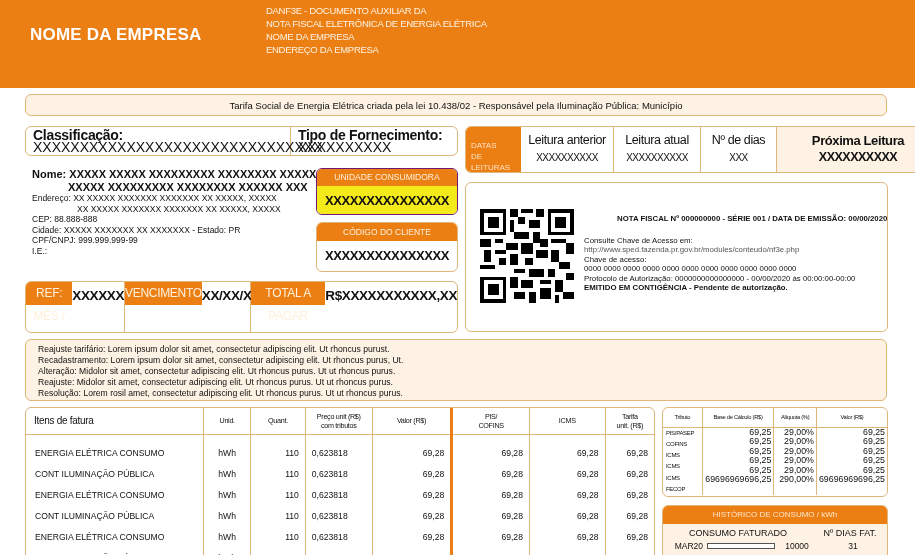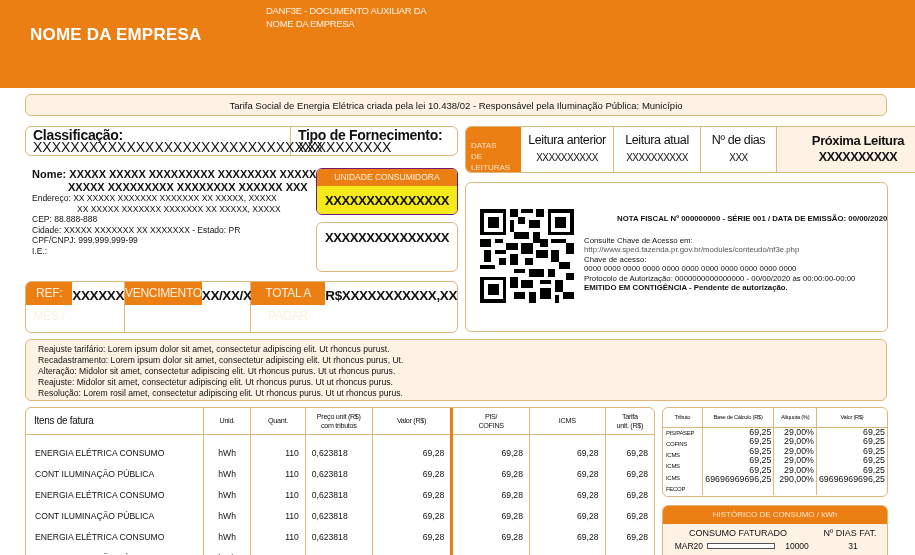--- a/index.html
+++ b/index.html
@@ -91,21 +91,23 @@
   .hist .row .c { width: 44px; text-align: center; }
   .hist .row .d { flex: 1; text-align: center; }
 </style>
 </head>
 <body>
 
 <div class="header">
   <div class="company">NOME DA EMPRESA</div>
   <div class="header-info">
     <div>DANF3E - DOCUMENTO AUXILIAR DA</div>
+    <div>NOTA FISCAL ELETRÔNICA DE ENERGIA ELÉTRICA</div>
     <div>NOME DA EMPRESA</div>
+    <div>ENDEREÇO DA EMPRESA</div>
   </div>
 </div>
 
 <div class="box cream tarifa">Tarifa Social de Energia Elétrica criada pela lei 10.438/02 - Responsável pela Iluminação Pública: Município</div>
 
 <div class="box classif">
   <div class="cell left">
     <div class="lbl">Classificação:</div>
     <div>XXXXXXXXXXXXXXXXXXXXXXXXXXXXXXX</div>
   </div>
@@ -148,20 +150,21 @@
   <div>CPF/CNPJ: 999.999.999-99</div>
   <div>I.E.:</div>
 </div>
 
 <div class="uc">
   <div class="head">UNIDADE CONSUMIDORA</div>
   <div class="val">XXXXXXXXXXXXXXX</div>
 </div>
 
 <div class="cc">
+  <div class="head">CÓDIGO DO CLIENTE</div>
   <div class="val">XXXXXXXXXXXXXXX</div>
 </div>
 
 <div class="box nf">
   <svg class="qr" viewBox="0 0 25 25" shape-rendering="crispEdges">
     <rect x="0" y="0" width="25" height="25" fill="#fff"></rect>
     <g fill="#000">
       <rect x="0" y="0" width="7" height="7"></rect>
         <rect x="1" y="1" width="5" height="5" fill="#fff"></rect>
         <rect x="2" y="2" width="3" height="3"></rect>

